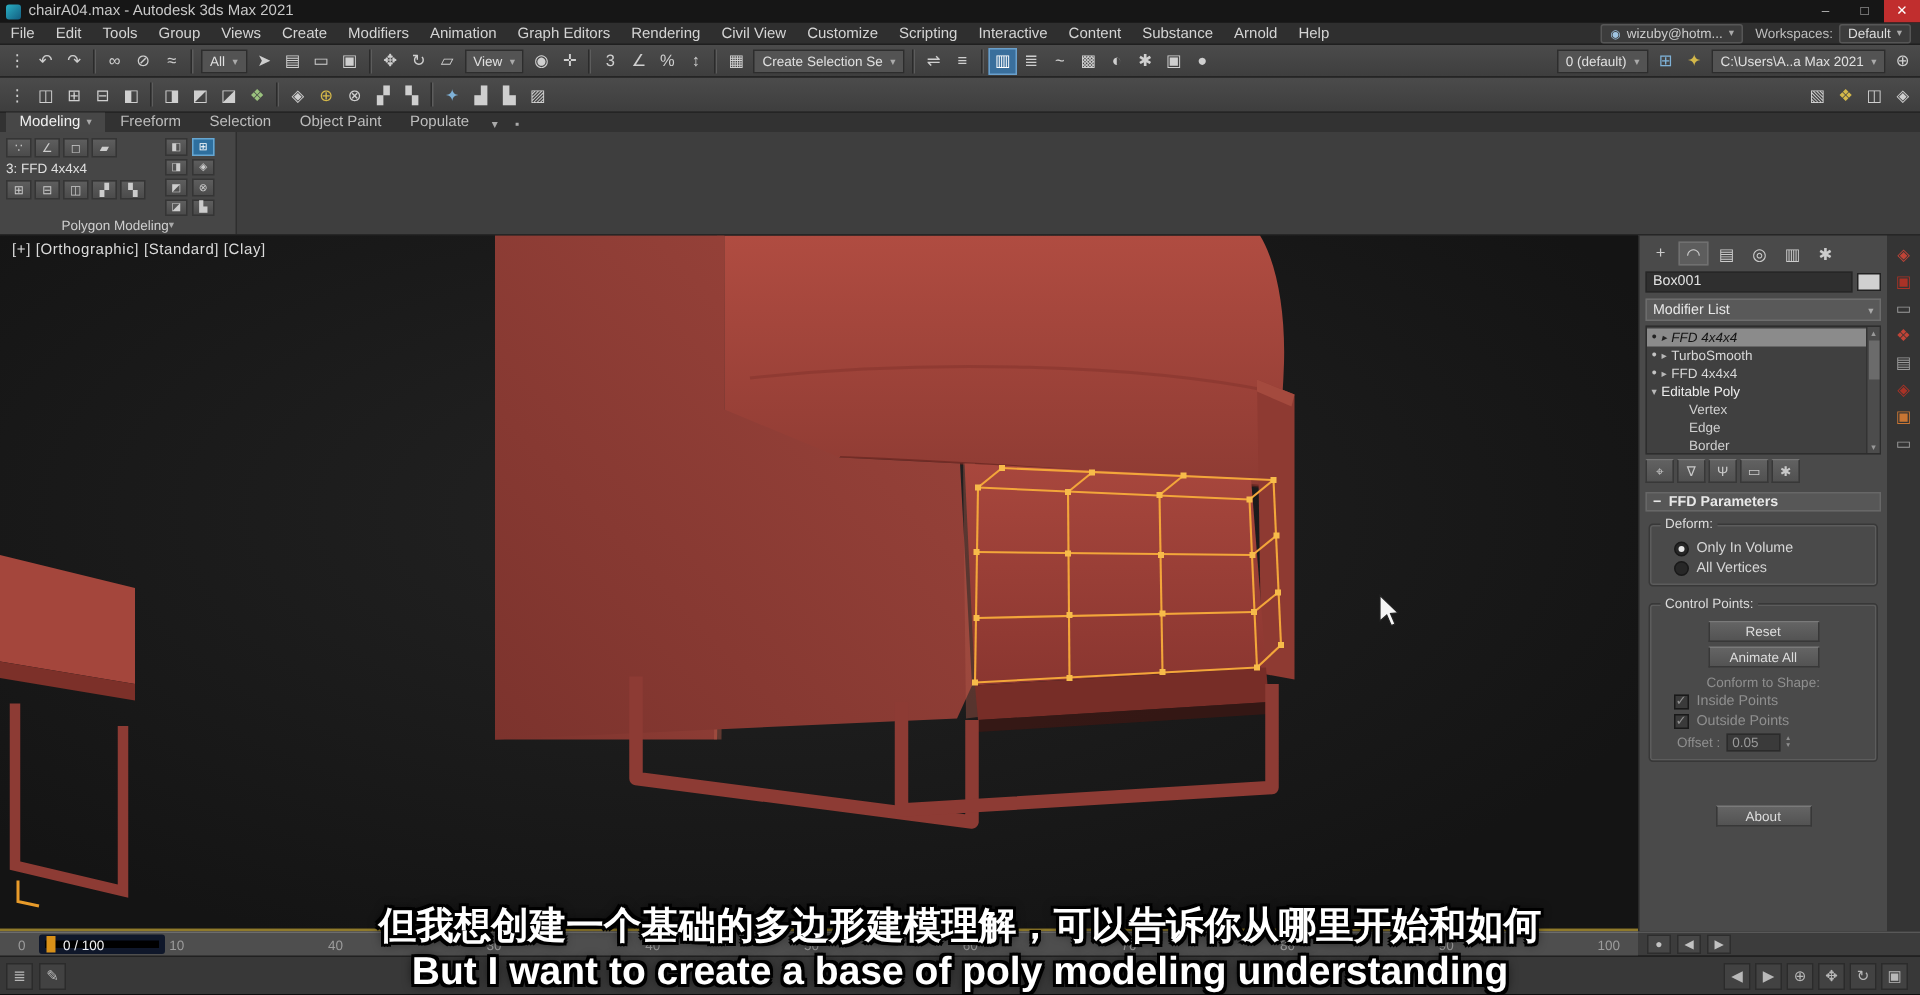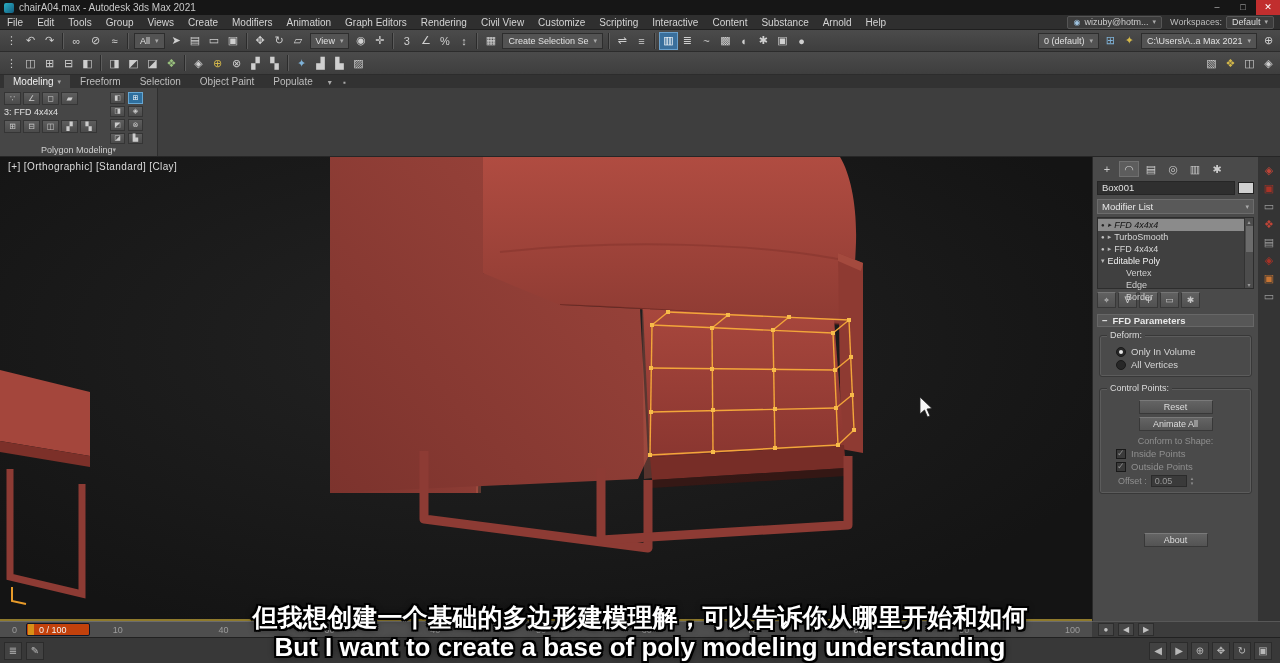--- a/index.html
+++ b/index.html
@@ -60,21 +60,21 @@
 
 
 .cmdpanel{width:166px;background:#4a4a4a;border-left:1px solid #292929;font-size:10px;display:flex;flex-direction:column;padding:3px 4px;flex:0 0 auto}
 .cp-tabs{display:flex;gap:2px;height:18px;align-items:center;margin-bottom:2px}
 .cp-tab{width:20px;height:16px;display:flex;align-items:center;justify-content:center;color:#ccc;font-size:11px}
 .cp-tab.active{background:#5d5d5d;border:1px solid #707070}
 .cp-name-row{display:flex;gap:3px;height:16px;margin-bottom:3px;align-items:center}
 .cp-name{flex:1;background:#2f2f2f;border:1px solid #262626;height:14px;line-height:12px;padding:0 4px;color:#e2e2e2;font-size:9.5px}
 .cp-swatch{width:16px;height:12px;background:#d0d0d0;border:1px solid #222}
 .cp-modlist{height:15px;background:#595959;border:1px solid #6c6c6c;display:flex;align-items:center;justify-content:space-between;padding:0 4px;margin-bottom:3px;color:#e8e8e8;font-size:9.5px}
-.cp-stack{height:72px;background:#404040;border:1px solid #2d2d2d;position:relative;margin-bottom:3px;display:flex}
+.cp-stack{height:86px;background:#404040;border:1px solid #2d2d2d;position:relative;margin-bottom:3px;display:flex}
 .stack-rows{flex:1;padding-top:1px}
 .stack-row{height:12px;display:flex;align-items:center;gap:3px;padding:0 3px;color:#d8d8d8;font-size:9px;white-space:nowrap}
 .stack-row .bulb{font-size:6px;color:#c4c4c4}
 .stack-row .arr{font-size:7px;color:#b8b8b8}
 .stack-row.selected{background:#8b8b8b;color:#141414;font-style:italic}
 .stack-row.selected .bulb,.stack-row.selected .arr{color:#222}
 .stack-row.base{color:#efefef}
 .stack-row.sub{padding-left:28px;color:#cfcfcf}
 .stack-scroll{width:9px;background:#4c4c4c;border-left:1px solid #333;display:flex;flex-direction:column;align-items:center;font-size:6px;color:#999}
 .thumb{width:7px;height:26px;background:#6b6b6b;margin:1px 0}
@@ -89,32 +89,32 @@
 .cb.on::after{content:"✓";position:absolute;left:0px;top:-2px;font-size:9px;color:#e8e8e8}
 .cb.dis{background:#3a3a3a}
 .cb.dis::after{color:#8f8f8f}
 .rd{width:10px;height:10px;border-radius:50%;background:#272727;border:1px solid #191919;position:relative;flex:0 0 auto}
 .rd.on::after{content:"";position:absolute;left:2px;top:2px;width:4px;height:4px;border-radius:50%;background:#e6e6e6}
 .gbtn{display:block;margin:3px auto;width:74px;height:14px;line-height:12px;background:linear-gradient(#646464,#535353);border:1px solid #383838;border-top-color:#7a7a7a;color:#dedede;font-size:9px;text-align:center}
 .glabel{display:block;text-align:center;font-size:9px;color:#8f8f8f;margin:5px 0 2px}
 .offset-row{display:flex;align-items:center;gap:4px;margin:3px 0 2px 14px;font-size:9px;color:#8f8f8f}
 .offset-val{width:36px;height:12px;background:#3a3a3a;border:1px solid #2b2b2b;color:#9a9a9a;font-size:9px;padding:2px 3px;display:flex;align-items:center}
 .spin{display:flex;flex-direction:column;font-size:5px;color:#8f8f8f;line-height:5px}
-.about-btn{margin-top:30px;width:64px}
+.about-btn{margin-top:20px;width:64px}
 
 
 .right-strip{width:22px;background:#343434;display:flex;flex-direction:column;align-items:center;padding-top:8px;gap:7px;flex:0 0 auto}
 .strip-ico{font-size:11px;line-height:11px}
 .s-red{color:#c04437}.s-dred{color:#a93226}.s-gray{color:#9a9a9a}.s-org{color:#c87533}
 
 
 .bottombar{height:16px;display:flex;flex:0 0 auto}
 .timetrack{width:1092px;background:#4e4e4e;border-top:1px solid #6c6c6c;position:relative;flex:0 0 auto}
 .ticks{position:absolute;left:0;right:0;top:0;bottom:0;display:flex;justify-content:space-between;padding:0 12px;font-size:9px;color:#9c9c9c;align-items:center}
-.slider{position:absolute;left:26px;top:1px;height:13px;width:64px;background:#c2410c;border:1px solid #0f172a;border-radius:2px;display:flex;align-items:center;font-size:9px;color:#f2f2f2;z-index:3}
+.slider{position:absolute;left:26px;top:1px;height:13px;width:84px;background:#000000;border:4px solid #0f172a;border-radius:2px;display:flex;align-items:center;font-size:9px;color:#f2f2f2;z-index:3}
 .slider .marker{width:6px;height:11px;background:#d89018;margin:0 5px 0 1px}
 .bb-right{flex:1;background:#3c3c3c;border-top:1px solid #585858;display:flex;align-items:center;gap:4px;padding:0 6px;font-size:8px;color:#bbb}
 .bb-btn{width:16px;height:13px;background:#474747;border:1px solid #2d2d2d;display:flex;align-items:center;justify-content:center;font-size:8px;color:#c2c2c2}
 
 
 .statusbar{height:28px;background:#383838;border-top:1px solid #212121;display:flex;align-items:center;padding:0 4px;gap:4px;flex:1}
 .sb-ico{width:18px;height:18px;background:#424242;border:1px solid #2b2b2b;display:flex;align-items:center;justify-content:center;font-size:10px;color:#b8b8b8}
 .sb-right{margin-left:auto;display:flex;gap:3px;padding-right:4px}
 
 

